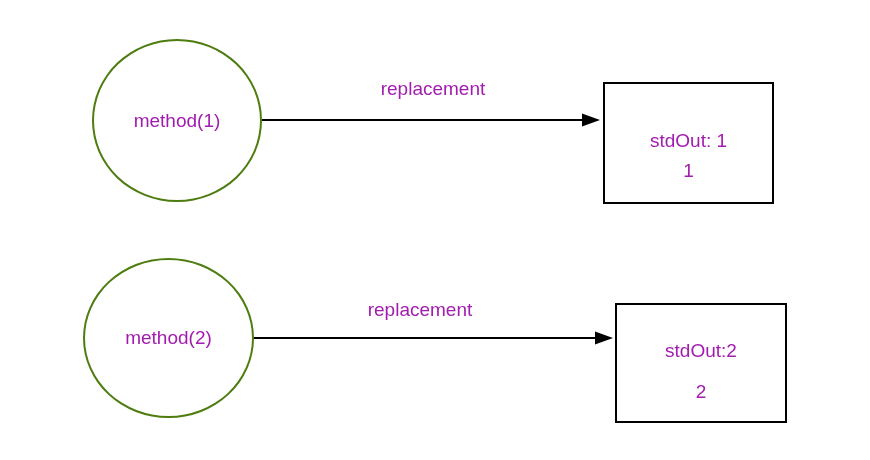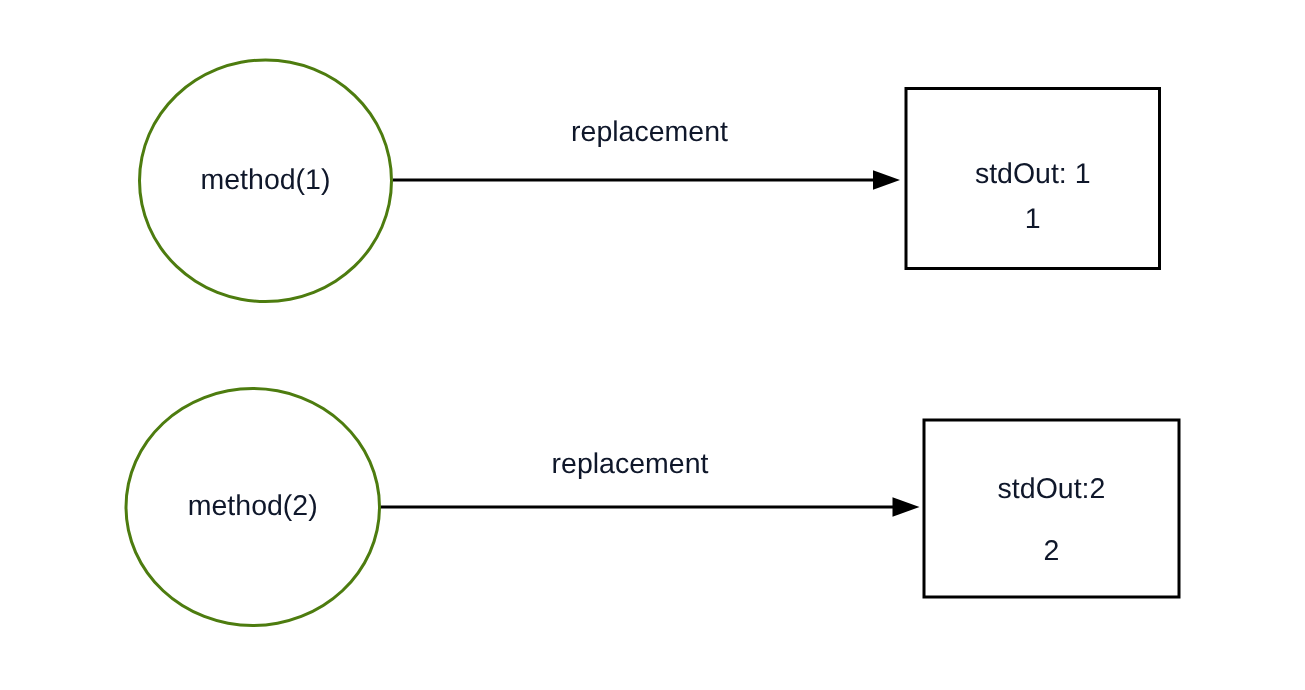--- a/index.html
+++ b/index.html
@@ -6,21 +6,21 @@
     margin: 0;
     padding: 0;
     background: #ffffff;
   }
   .canvas {
     position: relative;
     width: 870px;
     height: 460px;
     background: #ffffff;
     font-family: "Liberation Sans", sans-serif;
-    color: #0f172a;
+    color: #a21caf;
     overflow: hidden;
   }
   .edges-layer {
     position: absolute;
     left: 0;
     top: 0;
     width: 870px;
     height: 460px;
     pointer-events: none;
   }
@@ -36,20 +36,21 @@
     font-size: 19px;
     line-height: 22px;
     text-align: center;
   }
   .node-rect {
     position: absolute;
     box-sizing: border-box;
     border: 2px solid #000000;
     background: #ffffff;
     font-size: 19px;
+    margin-top: 24px;
   }
   .rect-line {
     position: absolute;
     left: 0;
     width: 100%;
     height: 22px;
     line-height: 22px;
     text-align: center;
   }
   .edge-label {

